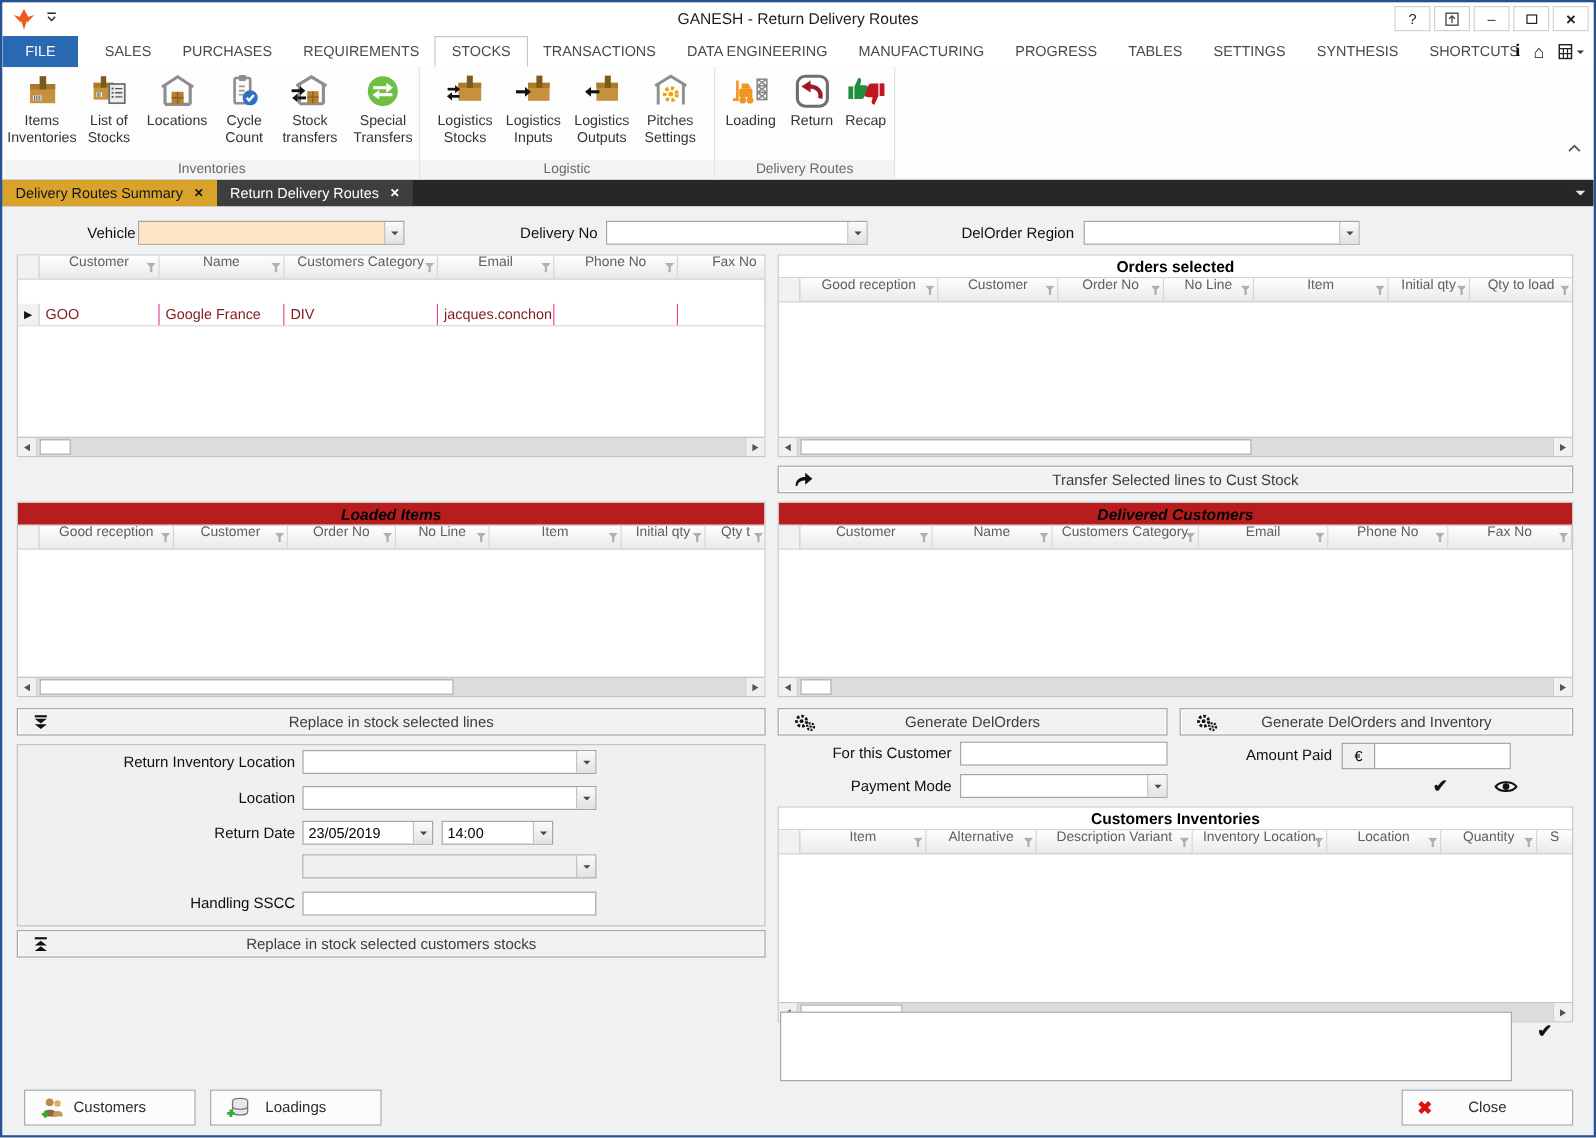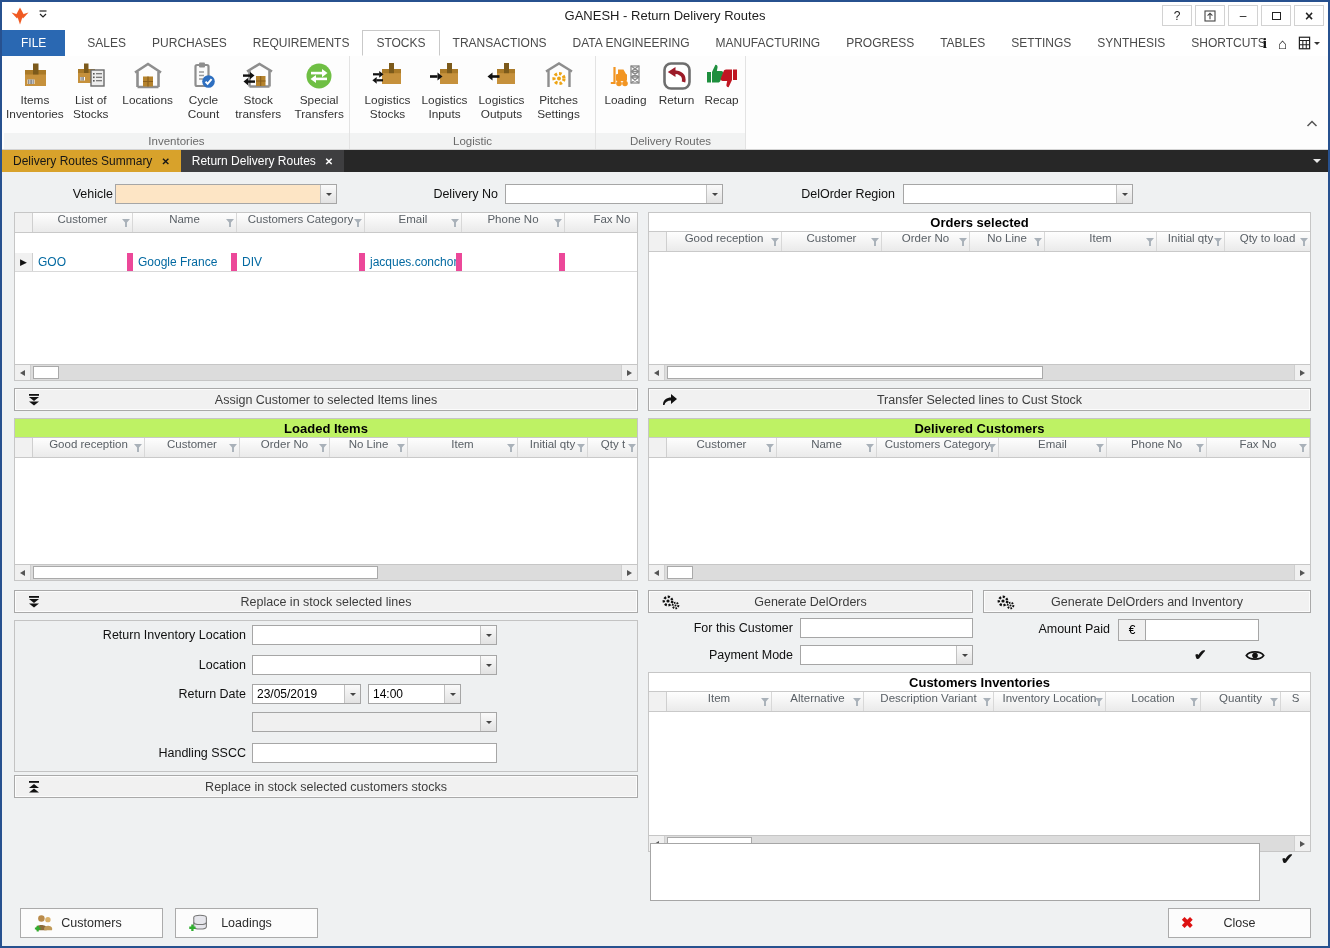--- a/index.html
+++ b/index.html
@@ -53,28 +53,28 @@
   .combo .val { flex:1; font-size:12px; line-height:18px; padding:0 4px; overflow:hidden; white-space:nowrap; }
   .combo .cbtn { width:16px; border-left:1px solid #c2c2c2; background:linear-gradient(#fafafa,#e2e2e2); display:flex; align-items:center; justify-content:center; }
   .carr { width:0; height:0; border:3.5px solid transparent; border-top-color:#454545; margin-top:3px; }
   .peach { background:#fde5c5; }
   .graycombo { background:#f0f0f0; }
   .textinput { position:absolute; border:1px solid #a6a6a6; background:#fff; font-size:12px; padding:0 4px; }
 
   
   .grid { position:absolute; border:1px solid #c6c6c6; background:#fff; overflow:hidden; }
   .gtitle { height:19px; line-height:19px; text-align:center; font-weight:bold; font-size:13px; color:#000; background:#fff; border-bottom:1px solid #c9c9c9; }
-  .gtitle.blue { background:#bef264; }
+  .gtitle.blue { background:#b91c1c;font-style:italic; }
   .ghead { height:20px; display:flex; background:linear-gradient(#fefefe,#eaeaea); border-bottom:1px solid #c9c9c9; }
   .gind { width:18px; flex:none; background:#f1f1f1; border-right:1px solid #cfcfcf; display:flex; align-items:center; justify-content:center; }
   .hcell { position:relative; flex:none; display:flex; justify-content:center; border-right:1px solid #d8d8d8; font-size:11.5px; color:#5a6066; overflow:hidden; white-space:nowrap; }
   .funnel { position:absolute; right:2px; top:6px; width:8px; height:8px; background:#a9b1b9; clip-path:polygon(0 0,100% 0,62% 45%,62% 100%,38% 100%,38% 45%); }
   .gbody { position:absolute; left:0; right:0; bottom:16px; top:40px; background:#fff; overflow:hidden; }
   .grow { display:flex; height:19px; border-bottom:1px solid #d9d9d9; }
-  .gcell { flex:none; font-size:12px; color:#0369a1; line-height:18px; padding:0 5px; border-right:6px solid #ec4899; overflow:hidden; white-space:nowrap; }
+  .gcell { flex:none; font-size:12px; color:#7f1d1d; line-height:18px; padding:0 5px; border-right:1px solid #ec4899; overflow:hidden; white-space:nowrap; }
   .rowind { font-size:9px; color:#111; }
 
   .hscroll { position:absolute; left:0; right:0; bottom:0; height:16px; border-top:1px solid #c6c6c6; display:flex; background:#dcdcdc; }
   .sarrow { width:16px; flex:none; background:#f0f0f0; display:flex; align-items:center; justify-content:center; }
   .sarrow.l { border-right:1px solid #cfcfcf; }
   .sarrow.r { border-left:1px solid #cfcfcf; }
   .tl { width:0; height:0; border-style:solid; border-width:3.5px 5px 3.5px 0; border-color:transparent #555 transparent transparent; }
   .tr { width:0; height:0; border-style:solid; border-width:3.5px 0 3.5px 5px; border-color:transparent transparent transparent #555; }
   .strack { flex:1; position:relative; }
   .sthumb { position:absolute; top:1px; bottom:1px; background:#fff; border:1px solid #a9a9a9; }
@@ -459,30 +459,20 @@
           </span>
         <span class="strack">
             <span class="sthumb" style="left:2px;width:376px"></span>
           </span>
         <span class="sarrow r">
             <span class="tr"></span>
           </span>
       </div>
     </div>
 
-    <div class="bigbtn" style="left:12px;top:216px;width:624px;height:23px">
-      <span class="bicon">
-          <svg width="14" height="13" viewBox="0 0 14 13">
-            <rect x="2" y="0.5" width="10" height="1.8" fill="#111"></rect>
-            <path d="M2 3.5 h10 L7 7.5z" fill="#111"></path>
-            <path d="M2 8 h10 L7 12z" fill="#111"></path>
-          </svg>
-        </span>
-      <span>Assign Customer to selected Items lines</span>
-    </div>
     <div class="bigbtn" style="left:646px;top:216px;width:663px;height:23px">
       <span class="bicon">
           <svg width="17" height="14" viewBox="0 0 17 14">
             <path d="M2 12 C2 6.5 6 4.5 10 4.5 V1 l6 5 -6 5 V7.5 C6.5 7.5 4 9 3.5 12z" fill="#111"></path>
           </svg>
         </span>
       <span>Transfer Selected lines to Cust Stock</span>
     </div>
 
     <div class="grid" style="left:12px;top:246px;width:624px;height:163px">

